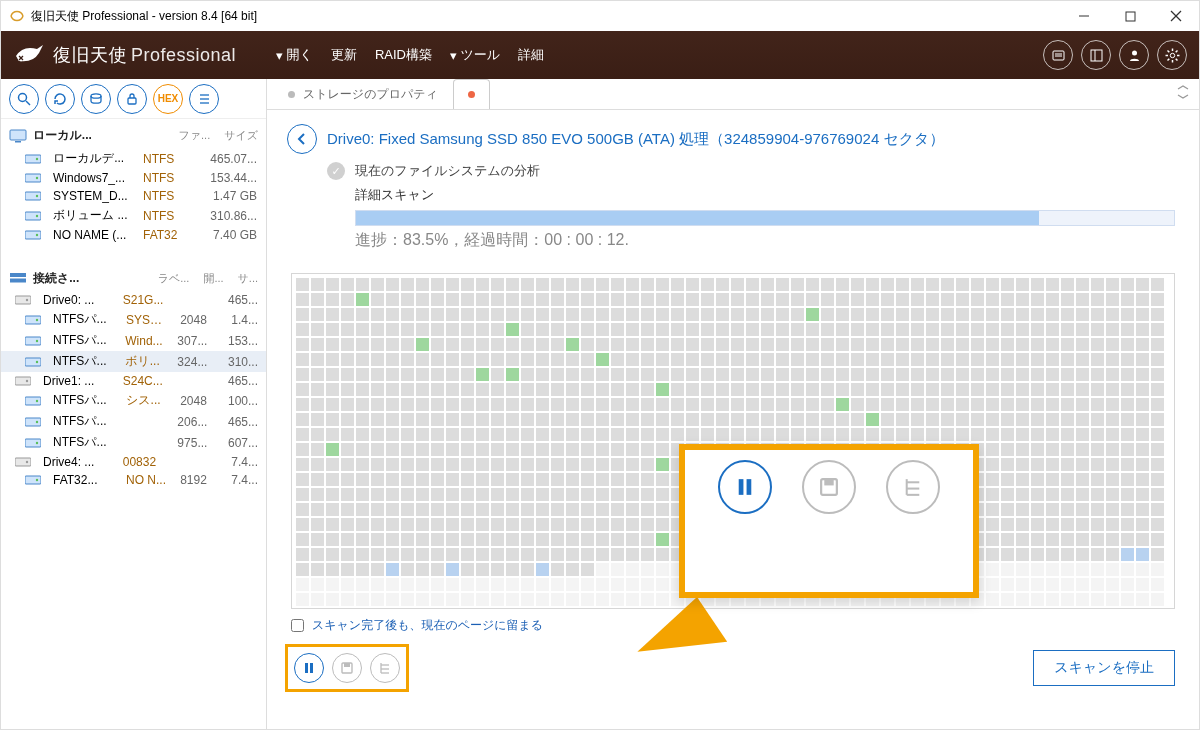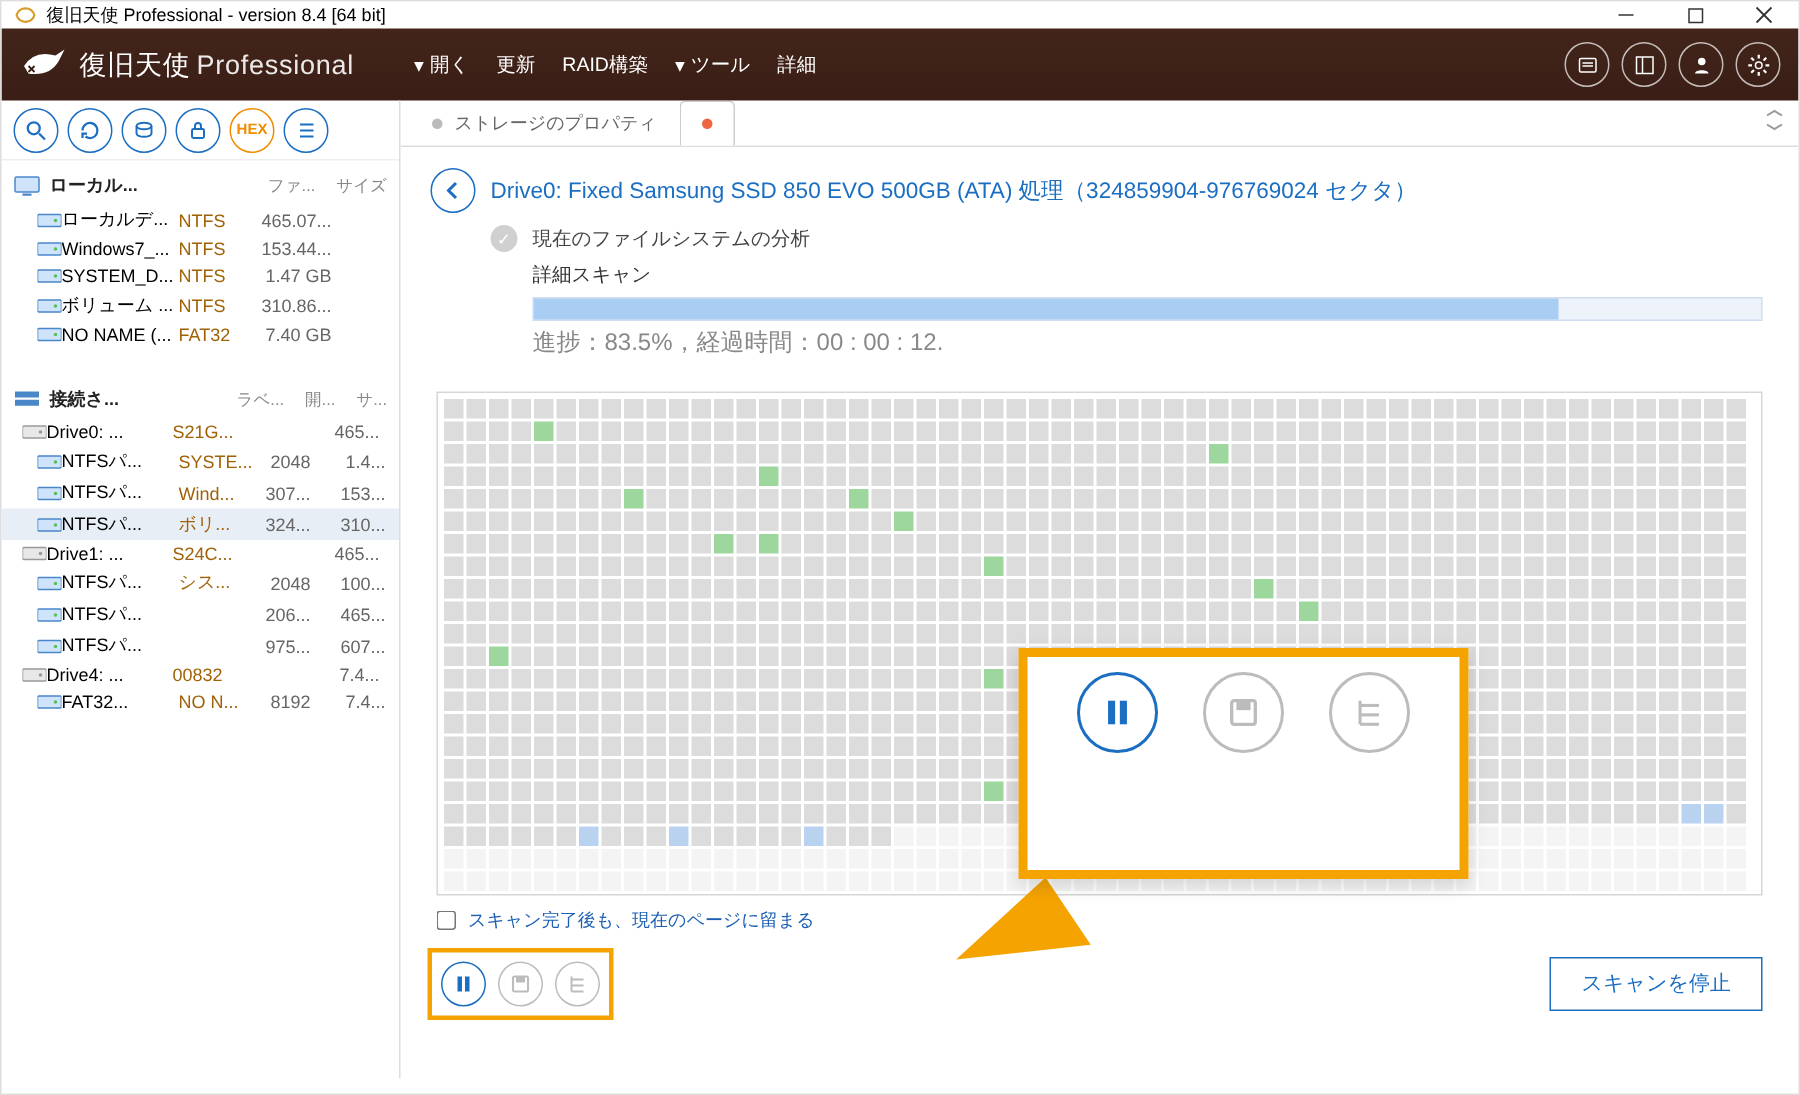--- a/index.html
+++ b/index.html
@@ -1,38 +1,38 @@
 <!DOCTYPE html>
 <html><head>
 <meta charset="utf-8">
 <style>
 * { box-sizing: border-box; margin: 0; padding: 0; font-family: "Segoe UI", Meiryo, sans-serif; }
 body { width: 1200px; height: 730px; background: #fff; overflow: hidden; border:1px solid #ddd;}
-.titlebar { height: 18px; display: flex; align-items: center; padding: 0 0 0 8px; font-size: 12px; background:#fff;}
+.titlebar { height: 30px; display: flex; align-items: center; padding: 0 0 0 8px; font-size: 12px; background:#fff;}
 .titlebar .ticon { width:16px;height:16px;margin-right:6px; }
 .titlebar .spacer { flex:1; }
 .titlebar .winbtn { width:46px;height:30px;display:flex;align-items:center;justify-content:center;font-size:13px;}
 .mainbar { height: 48px; background: linear-gradient(#42241a,#3a1e15); color:#fff; display:flex;align-items:center;padding:0 12px; }
 .mainbar .logo { display:flex;align-items:center;font-size:18px;font-weight:400;letter-spacing:0.5px;}
 .mainbar .logo svg{margin-right:6px;}
 .mainbar .brand2{opacity:.9;font-weight:300;margin-left:4px;}
 .mainbar .menu { display:flex;gap:18px;margin-left:40px;font-size:13px;}
 .mainbar .menu span{display:inline-flex;align-items:center;gap:4px;}
 .mainbar .ricons{margin-left:auto;display:flex;gap:8px;}
 .mainbar .ricons .ricon{width:30px;height:30px;border:1.5px solid rgba(255,255,255,.7);border-radius:50%;display:flex;align-items:center;justify-content:center;}
 .body{display:flex;height:calc(730px - 30px - 48px);}
 .sidebar{width:266px;border-right:1px solid #ddd;display:flex;flex-direction:column;}
 .toolrow{height:40px;display:flex;align-items:center;gap:6px;padding:6px 8px;border-bottom:1px solid #eee;}
 .tbtn{width:30px;height:30px;border:1.5px solid #1b6ec2;border-radius:50%;display:flex;align-items:center;justify-content:center;color:#1b6ec2;font-size:12px;font-weight:600;}
 .tbtn.hex{border-color:#f08c00;color:#f08c00;font-size:10px;text-align:right;}
 .group{padding:4px 0;}
 .ghead{display:flex;align-items:center;padding:4px 8px;font-size:12px;color:#222;font-weight:600;gap:6px;}
 .ghead .gic{width:18px;height:14px;}
 .ghead .cols{margin-left:auto;display:flex;gap:14px;color:#888;font-weight:400;font-size:11px;}
-.row{display:flex;align-items:center;padding:2px 8px 2px 24px;font-size:12px;gap:0;white-space:nowrap;}
+.row{display:flex;align-items:center;padding:2px 8px 2px 24px;font-size:12px;gap:12px;white-space:nowrap;}
 .row.sel{background:#e8eef6;}
 .row .dic{width:16px;height:12px;flex:none;}
 .row .nm{width:78px;overflow:hidden;text-overflow:ellipsis;}
 .row .c1{width:52px;color:#a16207;overflow:hidden;text-overflow:ellipsis;}
 .row .c2{width:36px;color:#666;text-align:right;}
 .row .c3{width:50px;color:#666;text-align:right;}
 .row.drv{padding-left:14px;}
 .row.drv .nm{width:84px;}
 .main{flex:1;display:flex;flex-direction:column;position:relative;}
 .tabs{height:31px;border-bottom:1px solid #ddd;display:flex;align-items:flex-end;padding-left:6px;position:relative;}

